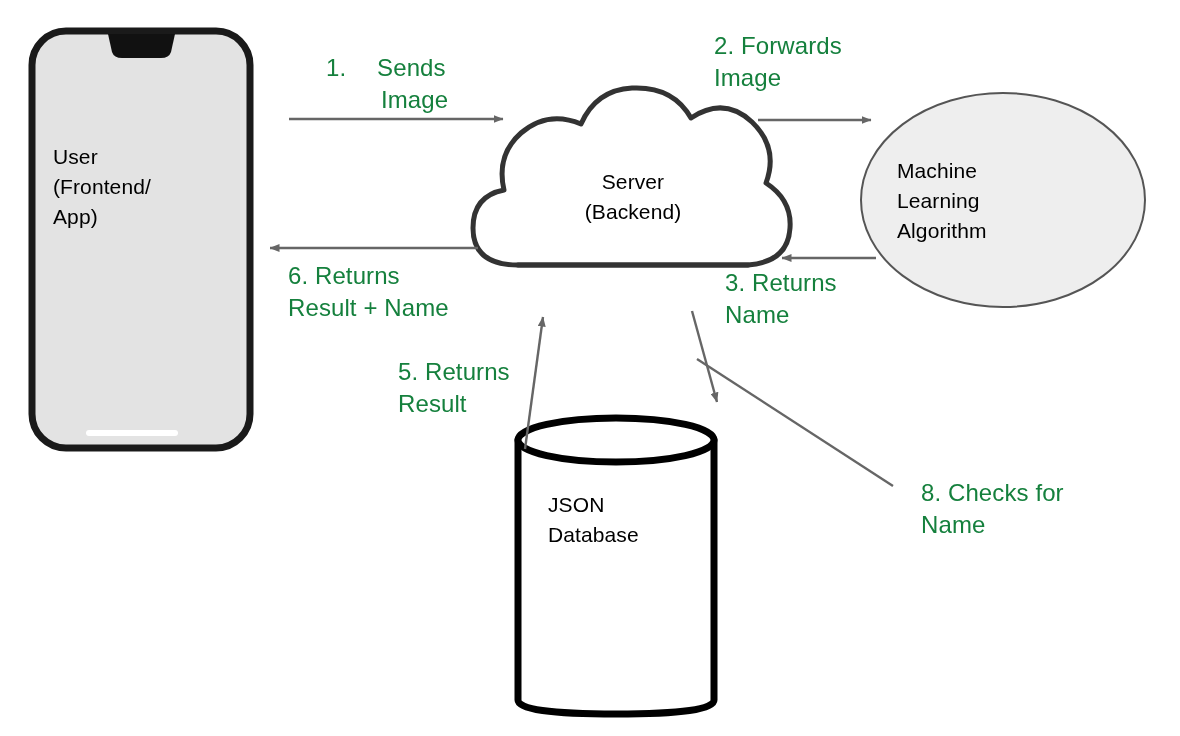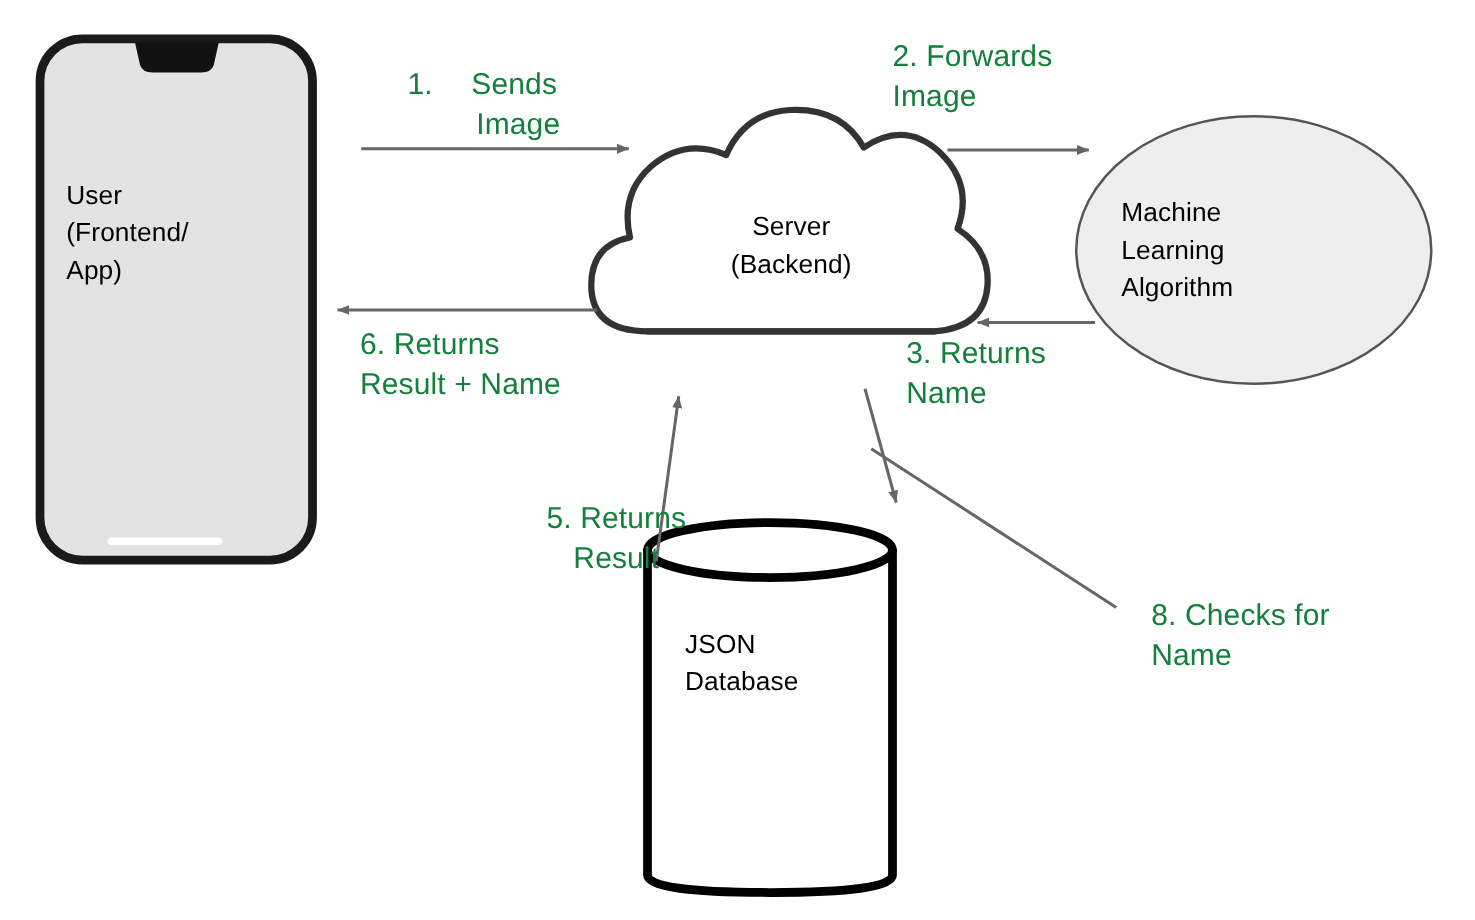--- a/index.html
+++ b/index.html
@@ -100,34 +100,34 @@
 (Frontend/
 App)</div>
 
   <div class="node-label" style="left:498px; top:167px; width:270px; text-align:center;">Server
 (Backend)</div>
 
   <div class="node-label" style="left:897px; top:156px; width:220px;">Machine
 Learning
 Algorithm</div>
 
-  <div class="node-label" style="left:548px; top:501px; width:200px;">JSON
+  <div class="node-label" style="left:548px; top:490px; width:200px;">JSON
 Database</div>
 
   <div class="edge-label step1" style="left:296px; top:52px; width:230px;margin-left:30px;">1.  Sends
    Image</div>
 
   <div class="edge-label" style="left:714px; top:30px; width:200px;">2. Forwards
 Image</div>
 
   <div class="edge-label" style="left:725px; top:267px; width:200px;">3. Returns
 Name</div>
 
   <div class="edge-label" style="left:921px; top:477px; width:230px;">8. Checks for
 Name</div>
 
-  <div class="edge-label" style="left:398px; top:399px; width:190px;text-align:center;">5. Returns
+  <div class="edge-label" style="left:398px; top:356px; width:190px;">5. Returns
 Result</div>
 
   <div class="edge-label" style="left:288px; top:260px; width:250px;">6. Returns
 Result + Name</div>
 
 </div>
 
 </body></html>

